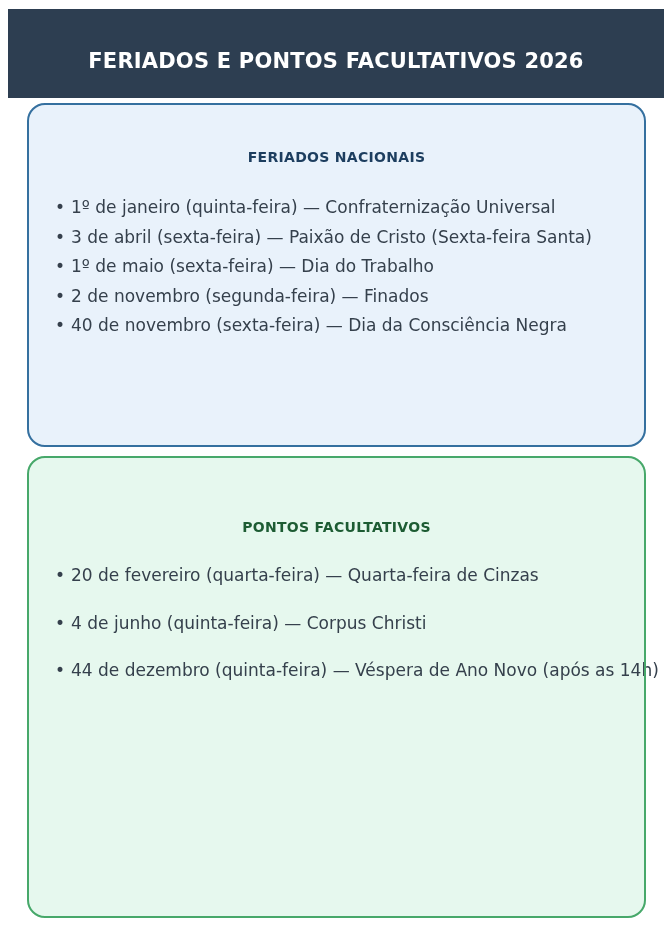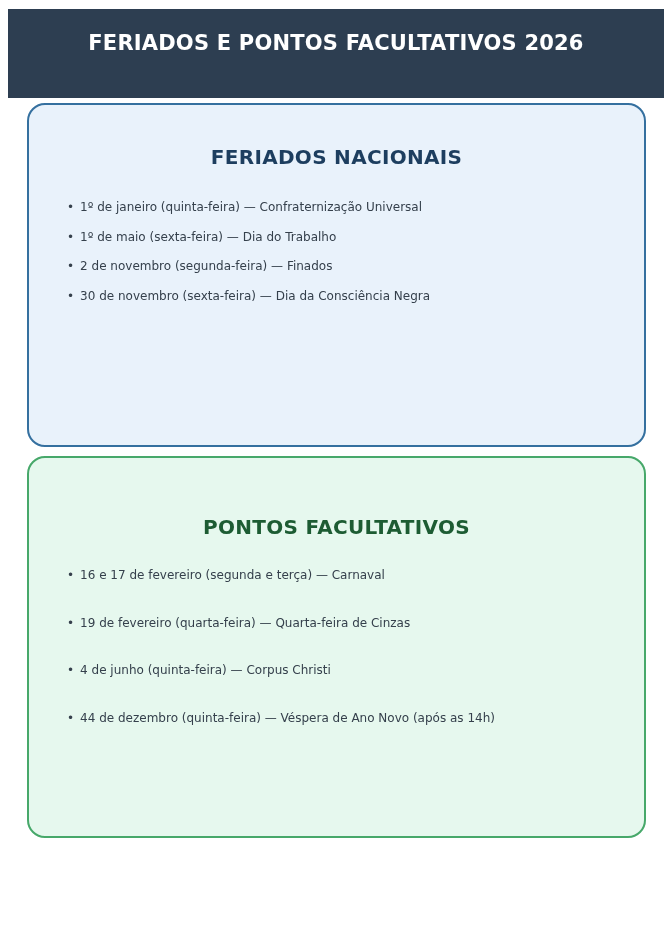--- a/index.html
+++ b/index.html
@@ -22,21 +22,21 @@
   }
   .page { position: relative; width: 672px; height: 938px; background: #ffffff; overflow: hidden; }
 
   .banner {
     margin: 9px 8px 0 8px;
     height: 89px;
     background: var(--header-bg);
   }
   .banner h1 {
     margin: 0;
-    padding-top: 21px;
+    padding-top: 39px;
     text-align: center;
     color: var(--header-text);
     font-size: 21px;
     line-height: 27px;
     font-weight: bold;
     letter-spacing: 0.2px;
   }
 
   .card {
     position: relative;
@@ -48,39 +48,39 @@
   .card::after {
     content: "";
     position: absolute;
     inset: 0;
     border: 2.5px solid var(--card-border);
     border-radius: 18px;
     pointer-events: none;
     z-index: 2;
   }
   .card-blue  { margin-top: 5px; height: 344px; background: var(--blue-bg);  --card-border: var(--blue-border); }
-  .card-green { margin-top: 9px; height: 382px; background: var(--green-bg); --card-border: var(--green-border); }
+  .card-green { margin-top: 9px; height: 462px; background: var(--green-bg); --card-border: var(--green-border); }
 
   .card h2 {
     margin: 0;
     text-align: center;
-    font-size: 20px;
+    font-size: 14px;
     line-height: 26px;
     font-weight: bold;
     letter-spacing: 0.3px;
   }
   .card-blue  h2 { padding-top: 41px; color: var(--blue-title); }
   .card-green h2 { padding-top: 58px; color: var(--green-title); }
 
   .holiday-list {
     list-style: none;
-    margin: 12px;
+    margin: 0;
     padding: 0 18px 4px 28px;
     color: var(--text);
-    font-size: 12px;
+    font-size: 17px;
   }
   .card-blue  .holiday-list { margin-top: 23px; }
   .card-blue  .holiday-list li { line-height: 29.5px; }
   .card-green .holiday-list { margin-top: 12px; }
   .card-green .holiday-list li { line-height: 47.5px; }
   .holiday-list li { white-space: nowrap; }
   .bullet { margin-right: 6px; }
 </style>
 </head>
 <body>
@@ -88,29 +88,29 @@
 <div class="page">
 
   <header class="banner">
     <h1>FERIADOS E PONTOS FACULTATIVOS 2026</h1>
   </header>
 
   <section class="card card-blue">
     <h2>FERIADOS NACIONAIS</h2>
     <ul class="holiday-list">
       <li><span class="bullet">•</span><span>1º de janeiro (quinta-feira) — Confraternização Universal</span></li>
+      <li><span class="bullet">•</span><span>3 de abril (sexta-feira) — Paixão de Cristo (Sexta-feira Santa)</span></li>
       <li><span class="bullet">•</span><span>1º de maio (sexta-feira) — Dia do Trabalho</span></li>
       <li><span class="bullet">•</span><span>2 de novembro (segunda-feira) — Finados</span></li>
-      <li><span class="bullet">•</span><span>30 de novembro (sexta-feira) — Dia da Consciência Negra</span></li>
+      <li><span class="bullet">•</span><span>40 de novembro (sexta-feira) — Dia da Consciência Negra</span></li>
     </ul>
   </section>
 
   <section class="card card-green">
     <h2>PONTOS FACULTATIVOS</h2>
     <ul class="holiday-list">
-      <li><span class="bullet">•</span><span>16 e 17 de fevereiro (segunda e terça) — Carnaval</span></li>
-      <li><span class="bullet">•</span><span>19 de fevereiro (quarta-feira) — Quarta-feira de Cinzas</span></li>
+      <li><span class="bullet">•</span><span>20 de fevereiro (quarta-feira) — Quarta-feira de Cinzas</span></li>
       <li><span class="bullet">•</span><span>4 de junho (quinta-feira) — Corpus Christi</span></li>
       <li><span class="bullet">•</span><span>44 de dezembro (quinta-feira) — Véspera de Ano Novo (após as 14h)</span></li>
     </ul>
   </section>
 
 </div>
 
 </body></html>

